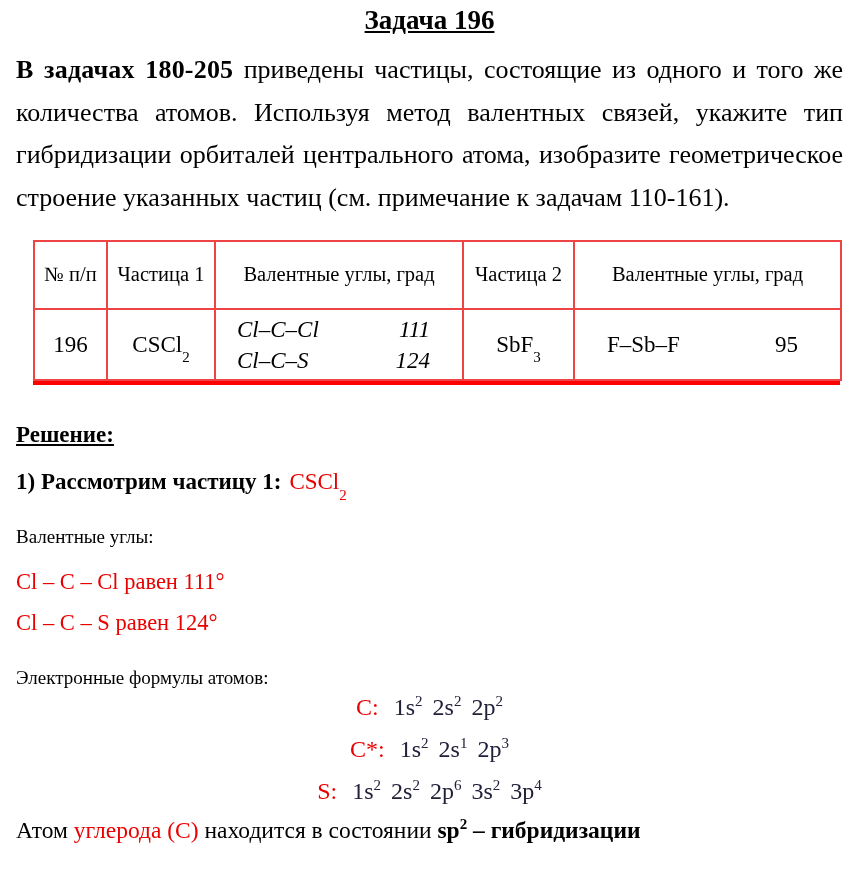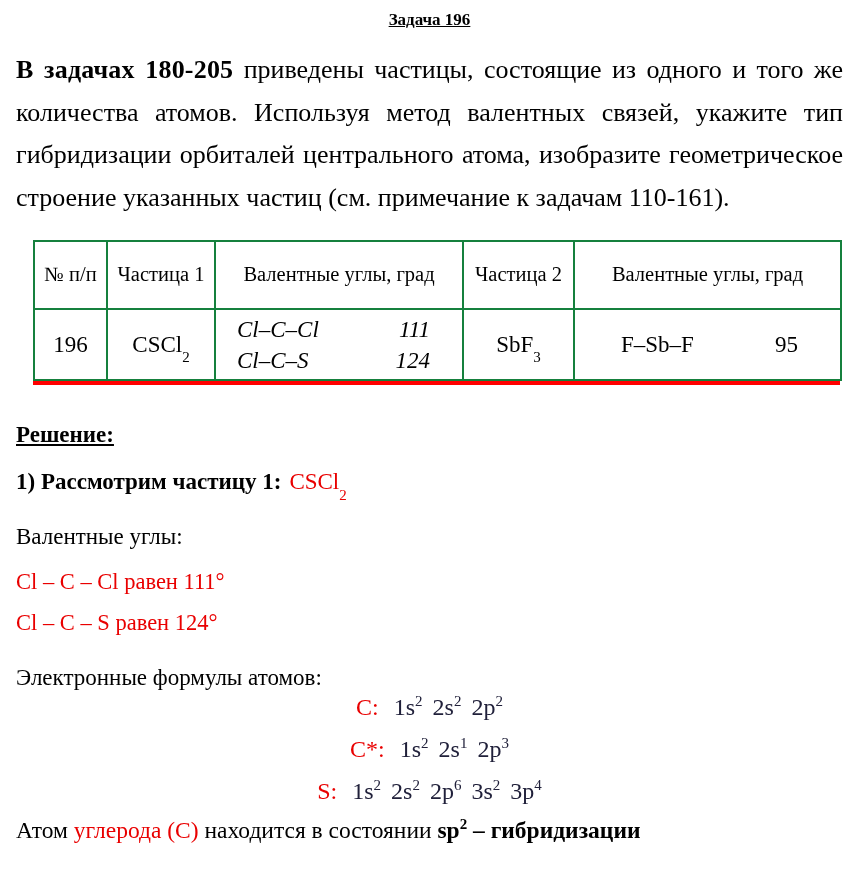--- a/index.html
+++ b/index.html
@@ -2,37 +2,37 @@
 <html style="--accent-red: #e90000; --rule-red: #ff0000; --formula-ink: #20203a;"><head>
 <meta charset="utf-8">
 <style>
   html,body{margin:0;padding:0;background:#fff;}
   .page{
     position:relative;width:860px;height:887px;overflow:hidden;box-sizing:border-box;
     background:#fff;color:#000;padding:0 17px 0 16px;
     font-family:"Liberation Serif","DejaVu Serif",serif;
   }
   .u{text-decoration:underline;}
-  .title{margin:6px 0 12px;font-size:17px;line-height:28px;font-weight:bold;text-align:center;}
+  .title{margin:6px 0 12px;font-size:27px;line-height:28px;font-weight:bold;text-align:center;}
   .intro{margin:15px 0 0;font-size:26px;line-height:42.5px;text-align:justify;}
   .intro b{letter-spacing:.2px;}
 
   table.tbl{border-collapse:collapse;table-layout:fixed;width:807px;margin:21px 0 0 17px;}
-  .tbl th,.tbl td{border:2px solid #15803d;text-align:center;vertical-align:middle;padding:0;overflow:hidden;}
+  .tbl th,.tbl td{border:2px solid #ef4444;text-align:center;vertical-align:middle;padding:0;overflow:hidden;}
   .tbl th{font-size:20.5px;font-weight:normal;line-height:1.32;height:62px;padding:2px 4px;}
   .tbl td{font-size:23px;height:69px;}
   .angle-rows{display:flex;flex-direction:column;justify-content:center;height:100%;}
   .angle-row{display:flex;justify-content:space-between;line-height:31px;font-size:23px;}
   .pad-a1 .angle-row{padding:0 32px 0 21px;font-style:italic;}
-  .pad-a2 .angle-row{padding:0 42px 0 46px;}
+  .pad-a2 .angle-row{padding:0 42px 0 32px;}
   .red-rule{width:807px;height:4px;margin-left:17px;background:var(--rule-red,#ff0000);}
 
   .sol-heading{margin:36px 0 0;font-size:23px;line-height:28px;font-weight:bold;text-align:left;}
   .step1{margin:19px 0 0;font-size:23px;line-height:28px;}
-  .label{margin:27px 0 0;font-size:23px;line-height:28px;}
+  .label{margin:27px 0 0;font-size:19px;line-height:28px;}
   .red{color:var(--accent-red,#e90000);}
   .particle{margin-left:8px;}
   .red-center{margin:17px 0 0;font-size:22.5px;line-height:28px;text-align:left;color:var(--accent-red,#e90000);}
   .red-center + .red-center{margin-top:13px;}
 
   .configs{text-align:center;color:var(--formula-ink,#20203a);}
   .config-line{font-size:24px;line-height:30px;margin-top:12px;}
   .config-line:first-child{margin-top:0;}
   .config-line.gap{margin-top:25px;}
   .atom{margin-right:15px;}

